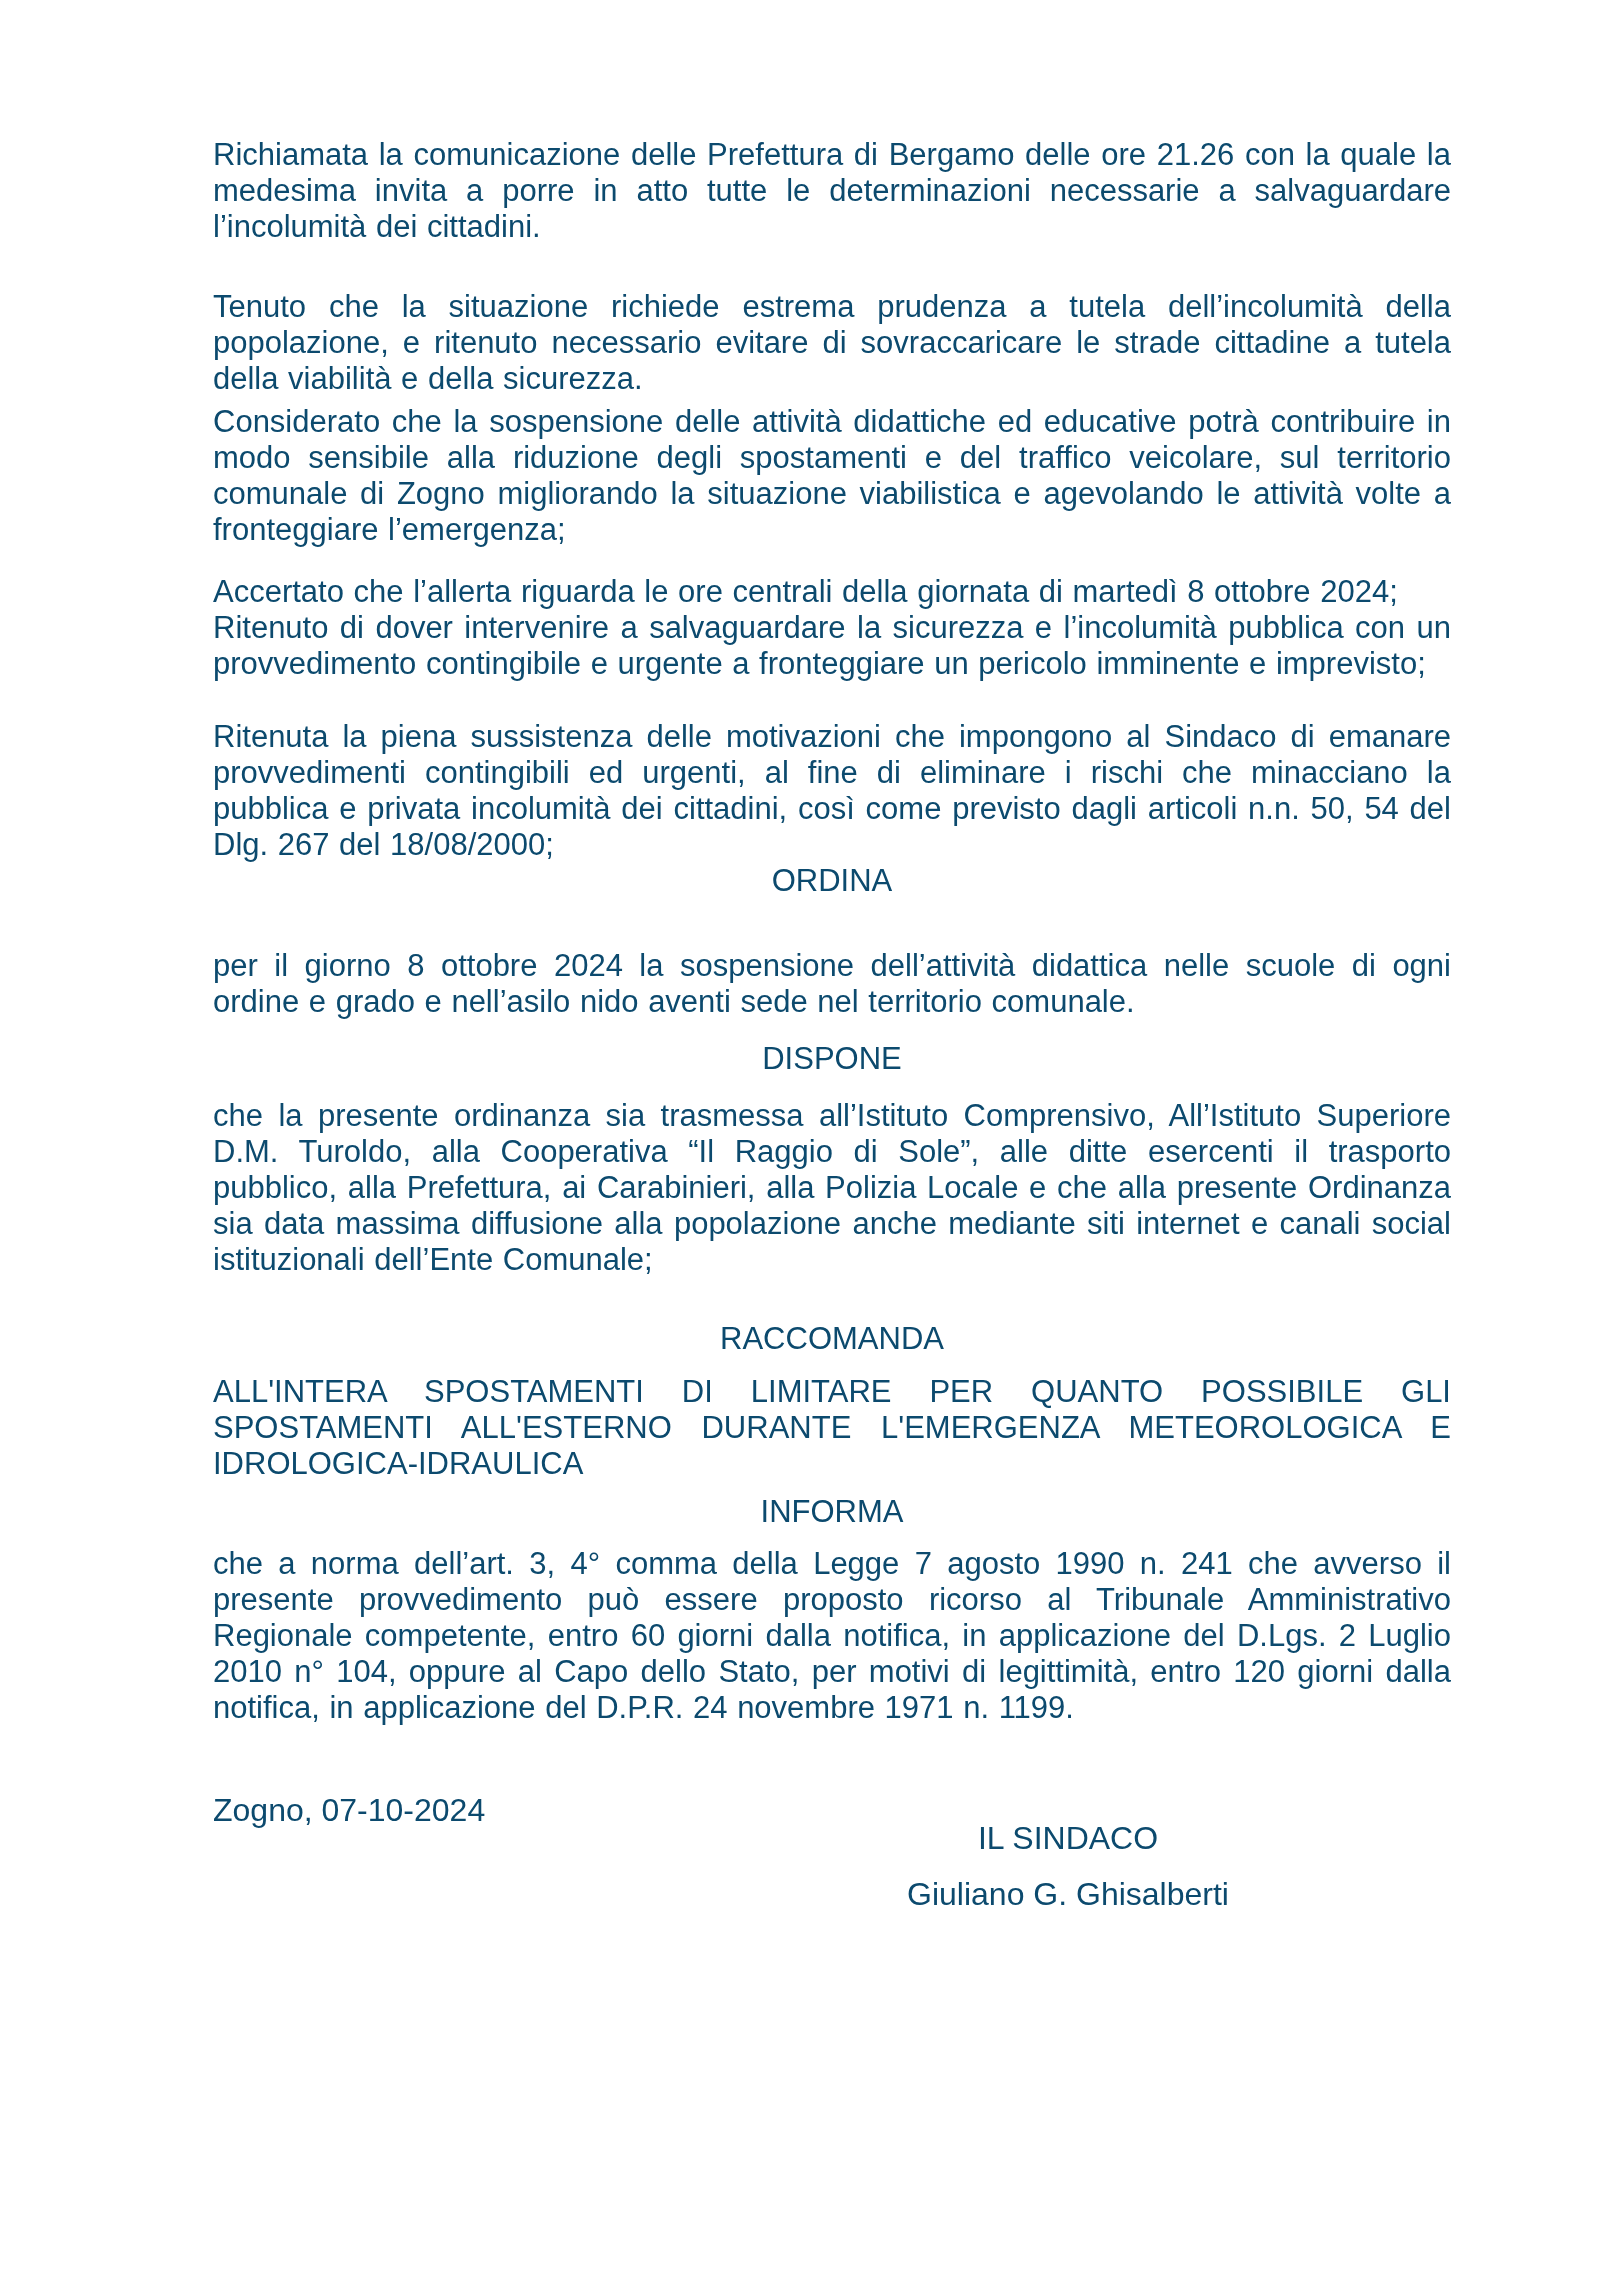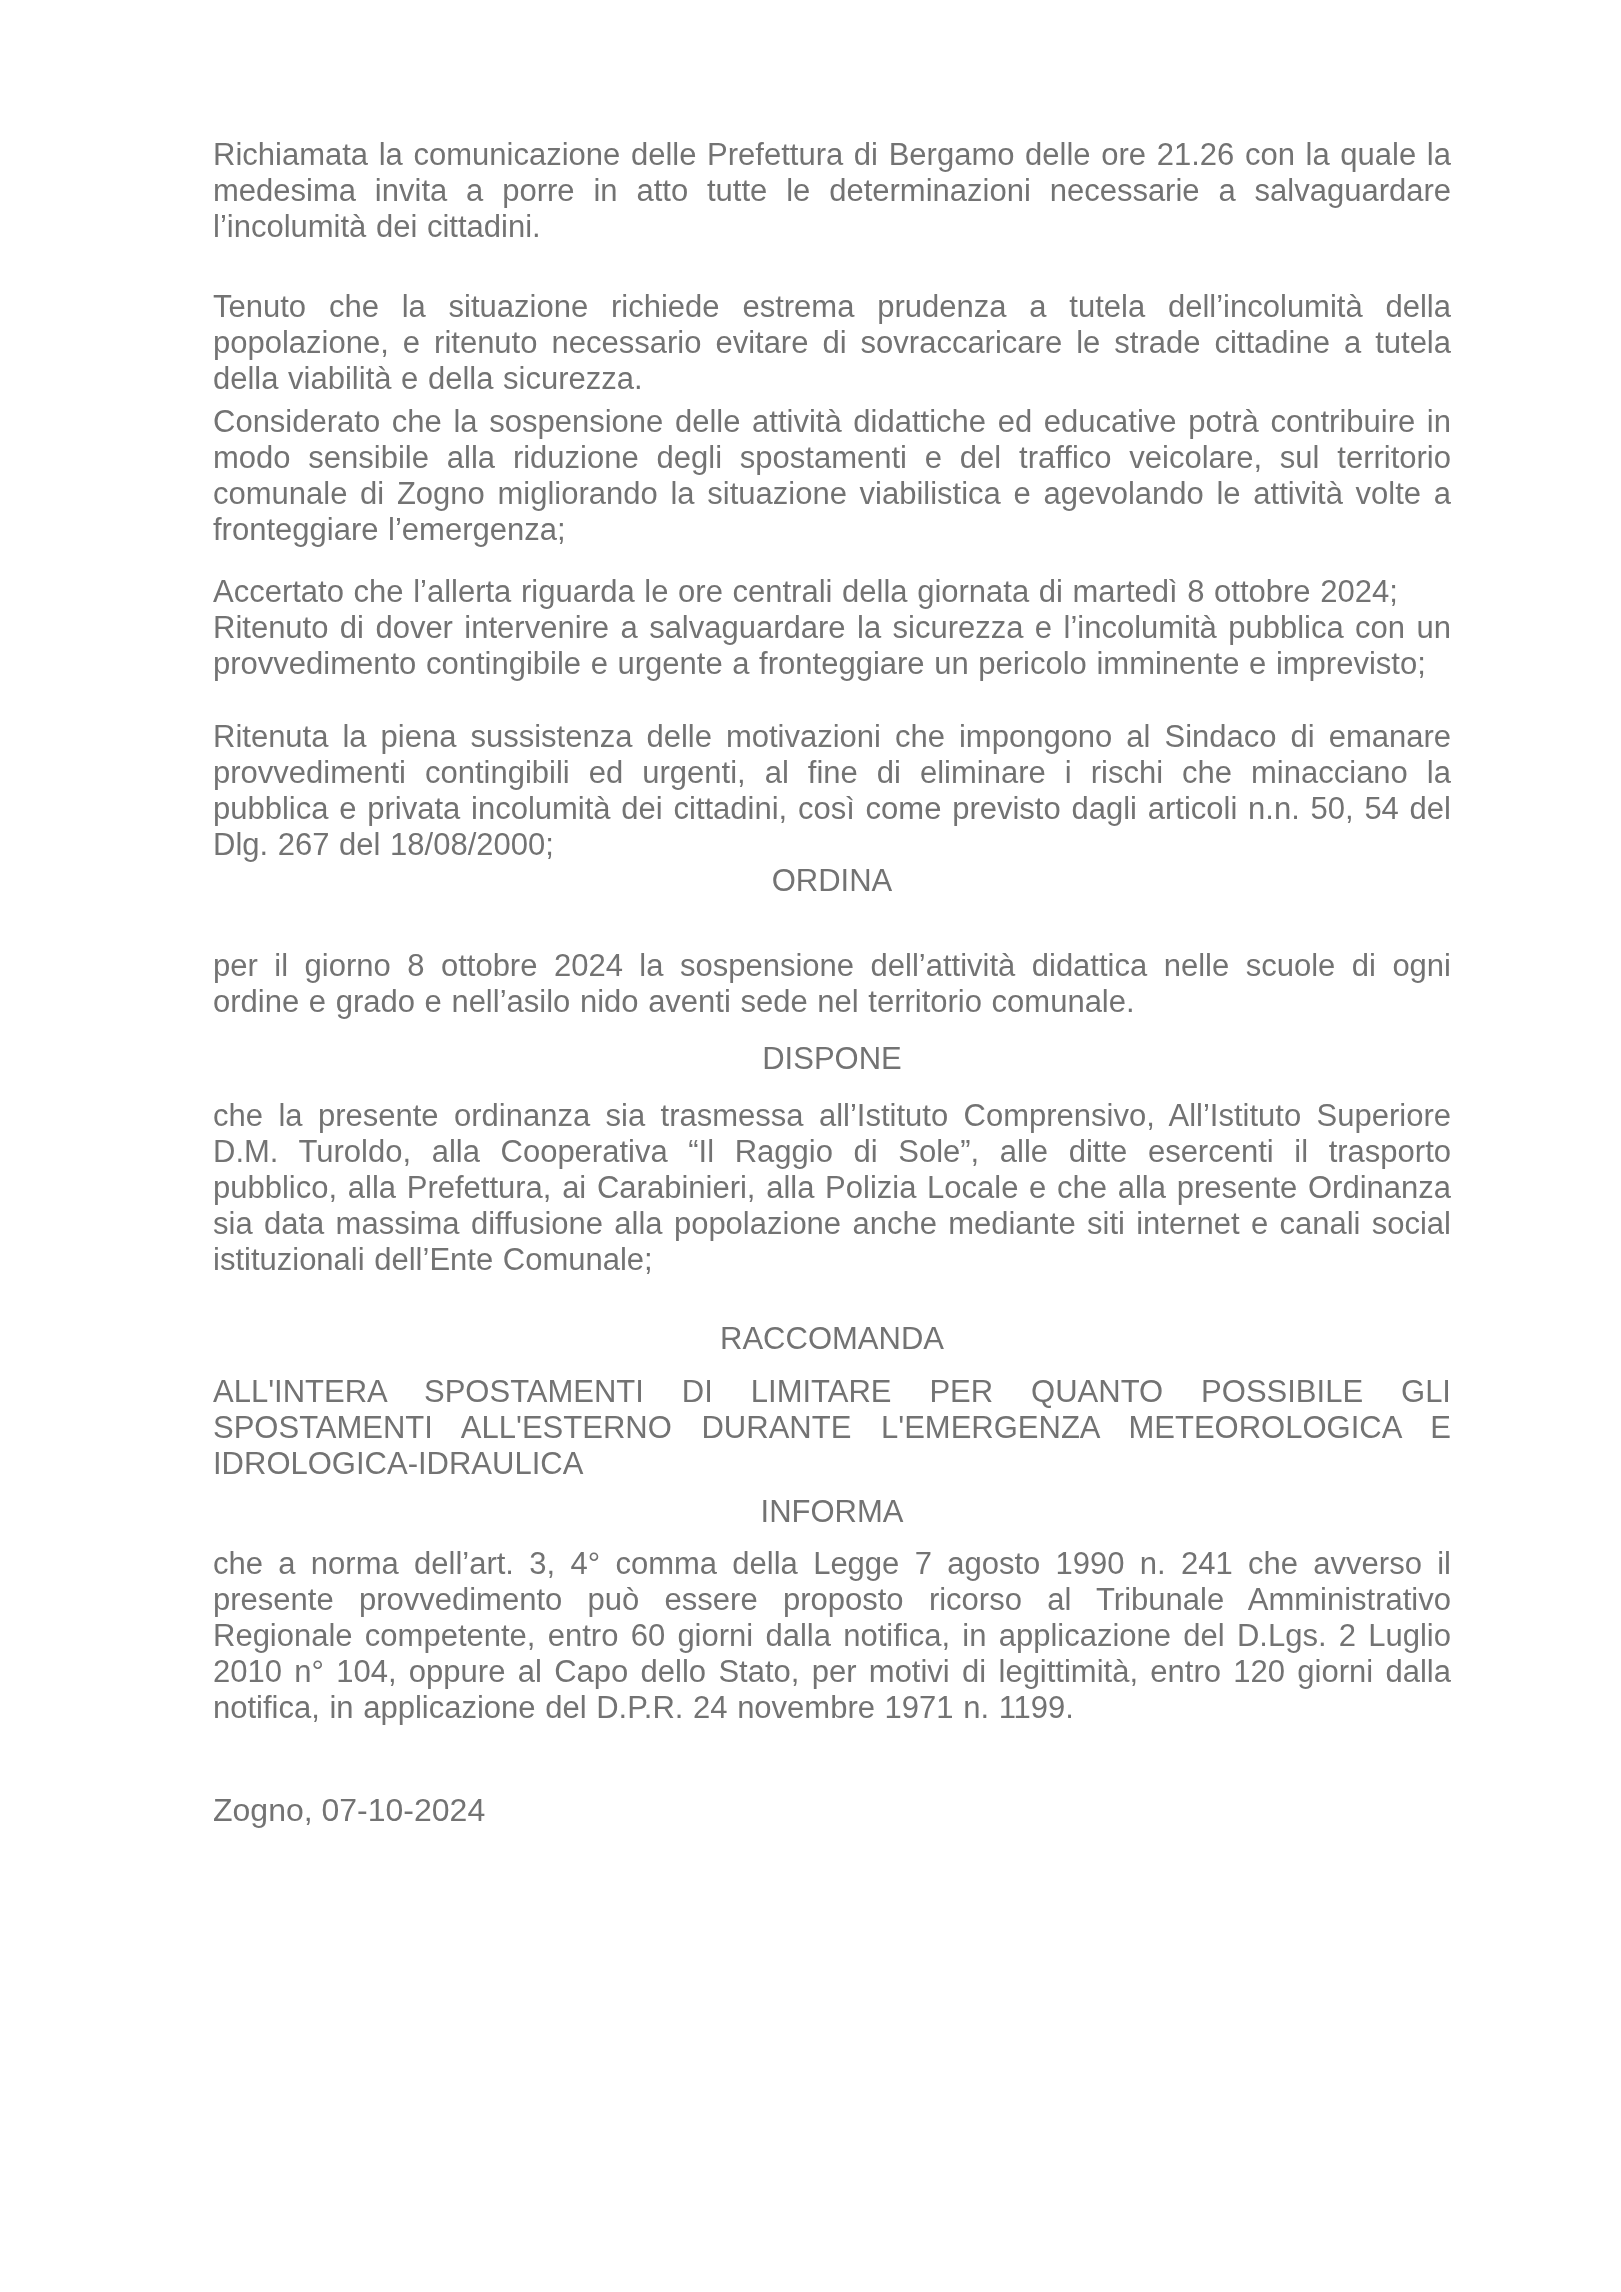--- a/index.html
+++ b/index.html
@@ -5,21 +5,21 @@
   html, body {
     margin: 0;
     padding: 0;
     background: #ffffff;
   }
   .page {
     position: relative;
     width: 1621px;
     height: 1956px;
     background: #ffffff;
-    color: #737373;
+    color: #0c4a6e;
     font-family: "Liberation Sans", sans-serif;
     overflow: hidden;
   }
   .content {
     position: absolute;
     left: 213px;
     top: 137px;
     width: 1238px;
   }
   .par {
@@ -110,20 +110,24 @@
     <p class="par mt-22">che la presente ordinanza sia trasmessa all’Istituto Comprensivo, All’Istituto Superiore D.M. Turoldo, alla Cooperativa “Il Raggio di Sole”, alle ditte esercenti il trasporto pubblico, alla Prefettura, ai Carabinieri, alla Polizia Locale e che alla presente Ordinanza sia data massima diffusione alla popolazione anche mediante siti internet e canali social istituzionali dell’Ente Comunale;</p>
 
     <h2 class="heading mt-44">RACCOMANDA</h2>
     <p class="par mt-17">ALL'INTERA SPOSTAMENTI DI LIMITARE PER QUANTO POSSIBILE GLI SPOSTAMENTI ALL'ESTERNO DURANTE L'EMERGENZA METEOROLOGICA E IDROLOGICA-IDRAULICA</p>
 
     <h2 class="heading mt-12">INFORMA</h2>
     <p class="par mt-17">che a norma dell’art. 3, 4° comma della Legge 7 agosto 1990 n. 241 che avverso il presente provvedimento può essere proposto ricorso al Tribunale Amministrativo Regionale competente, entro 60 giorni dalla notifica, in applicazione del D.Lgs. 2 Luglio 2010 n° 104, oppure al Capo dello Stato, per motivi di legittimità, entro 120 giorni dalla notifica, in applicazione del D.P.R. 24 novembre 1971 n. 1199.</p>
 
     <div class="signature">
       <span class="sig-date">Zogno, 07-10-2024</span>
+      <div class="sig-right">
+        <div class="sig-role">IL SINDACO</div>
+        <div class="sig-name">Giuliano G. Ghisalberti</div>
+      </div>
     </div>
 
   </div>
 
   <div class="footer-rule"></div>
   <div class="footer-text">Piazza Italia n. 8 – Tel. 0345/55011 Fax 0345/93406 – C.F. 94000290166</div>
 </div>
 
 
 </body></html>

